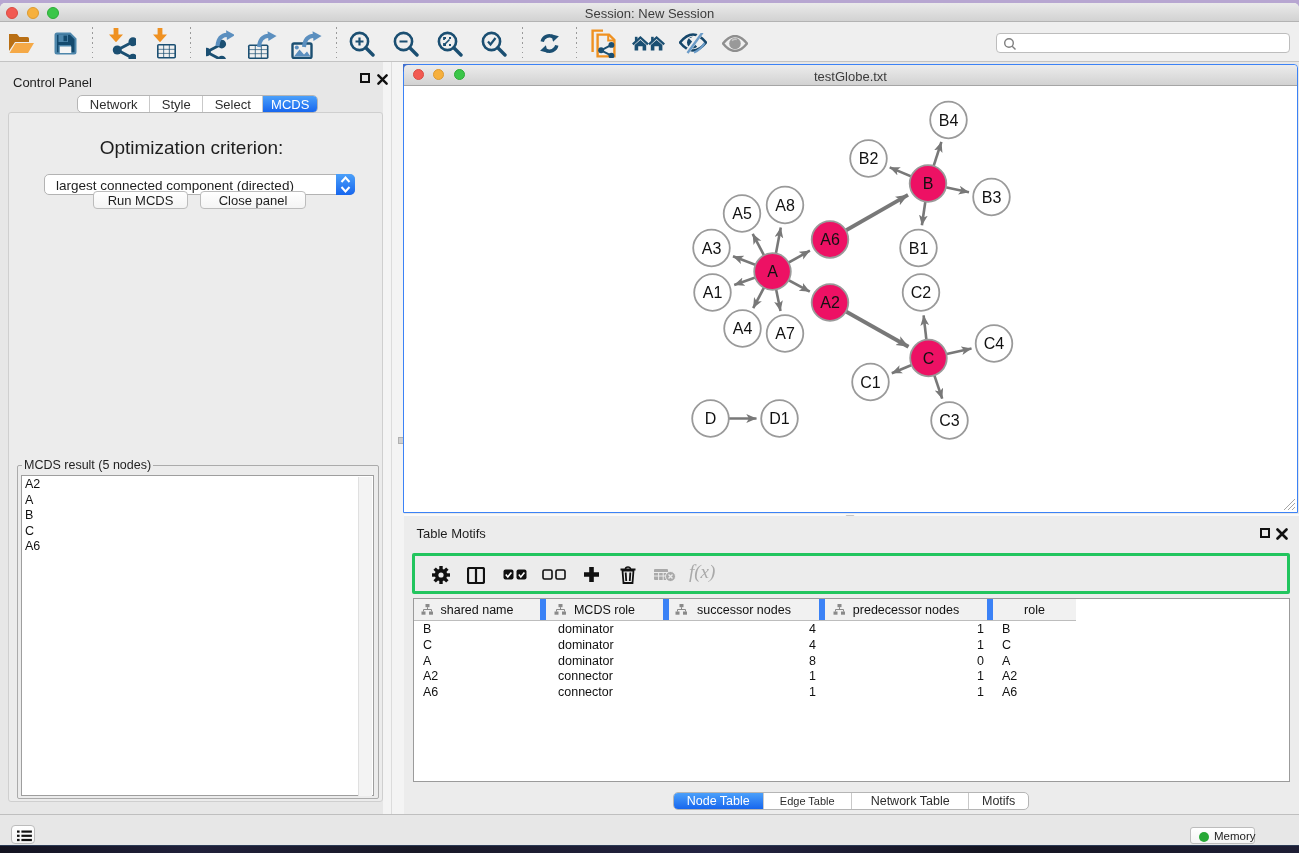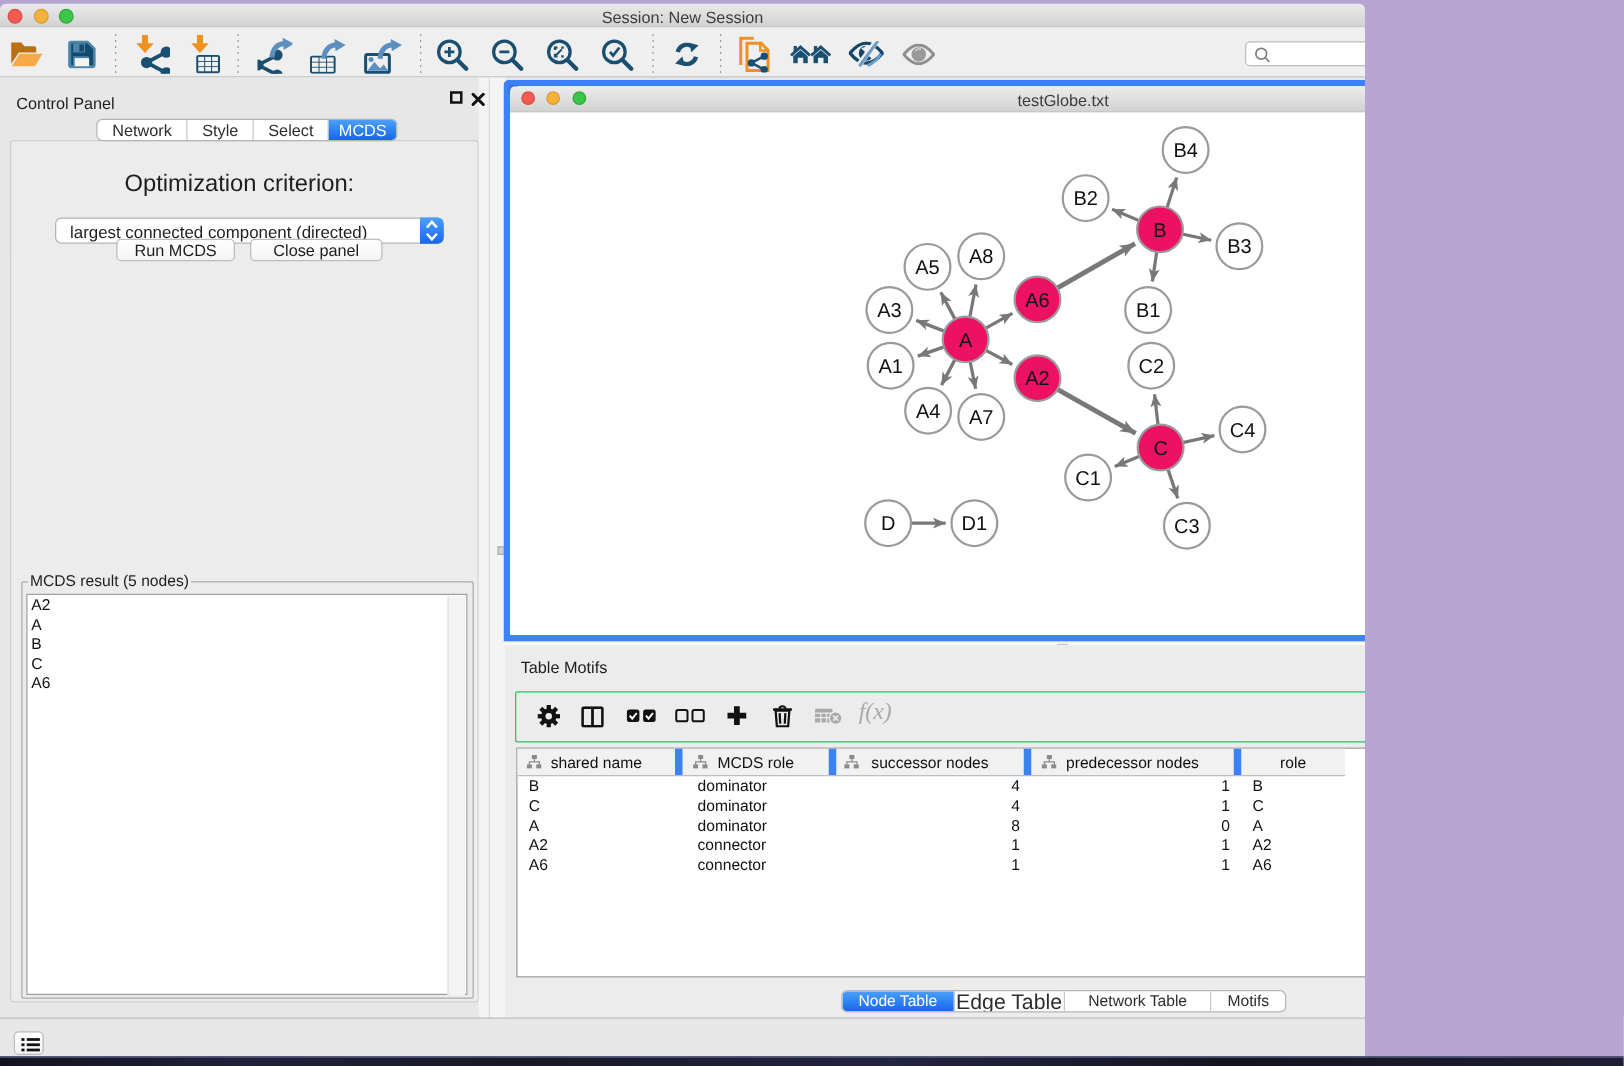--- a/index.html
+++ b/index.html
@@ -1,42 +1,42 @@
 <!DOCTYPE html>
 <html><head><meta charset="utf-8"><title>s</title><style>
 * { margin:0; padding:0; box-sizing:border-box; }
 html,body { width:1299px; height:853px; overflow:hidden; }
 body { font-family:"Liberation Sans",sans-serif; background:#b7a6d1; position:relative; font-size:13px; color:#222; }
 .abs { position:absolute; }
-#app { left:0; top:3px; width:1092px; height:842px; background:#e7e7e7; border-radius:5px 5px 0 0; overflow:hidden; }
+#app { left:0; top:3px; width:1299px; height:842px; background:#e7e7e7; border-radius:5px 5px 0 0; overflow:hidden; }
 #titlebar { left:0; top:0; width:100%; height:19px; background:linear-gradient(#eaeaea,#d2d2d2); border-bottom:1px solid #b3b3b3; border-radius:5px 5px 0 0; }
 .tl { position:absolute; width:12px; height:12px; border-radius:50%; top:3.5px; }
 #titlebar .t { position:absolute; width:100%; text-align:center; top:3px; font-size:13px; color:#3c3c3c; }
 #toolbar { left:0; top:19px; width:100%; height:40px; background:#efefef; border-bottom:1px solid #c3c3c3; }
 #searchbox { left:996px; top:11px; width:294px; height:20px; background:#fff; border:1px solid #bdbdbd; border-radius:4px; }
 #leftpanel { left:0; top:59px; width:383px; height:755px; background:#e7e7e7; }
 #splitter { left:383px; top:59px; width:21px; height:755px; background:#f4f4f4; }
 .hdr { font-size:13px; color:#1e1e1e; }
 #cp-inner { left:8px; top:50px; width:375px; height:690px; background:#ececec; border:1px solid #cfcfcf; border-radius:3px; }
 .seg { position:absolute; display:flex; border:1px solid #b5b5b5; border-radius:5px; background:#fff; overflow:hidden; height:18px; }
 .seg div { border-right:1px solid #c9c9c9; text-align:center; line-height:17px; font-size:13px; color:#2d2d2d; }
 .seg div:last-child { border-right:none; }
 .seg .on { background:linear-gradient(#4ba0fa,#1766ee); color:#fff; }
 .btn { position:absolute; background:linear-gradient(#ffffff,#f4f4f4); border:1px solid #bcbcbc; border-radius:4px; font-size:13px; color:#1e1e1e; text-align:center; }
 #dropdown { left:44px; top:112px; width:311px; height:21px; background:#fff; border:1px solid #b3b3b3; border-radius:5px; }
 #dd-step { position:absolute; right:-1px; top:-1px; width:19px; height:21px; background:linear-gradient(#4ba0fa,#1766ee); border-radius:0 5px 5px 0; }
 fieldset { position:absolute; left:17px; top:396px; width:362px; height:341px; border:1px solid #ababab; border-radius:2px; }
 fieldset legend { font-size:12.5px; margin-left:4px; padding:0 2px; color:#1e1e1e; }
 #listbox { position:absolute; left:3px; top:3px; width:353px; height:321px; background:#fff; border:1px solid #9e9e9e; font-size:12.5px; line-height:15.5px; padding:1px 0 0 3px; color:#111; }
 #listbox .sb { position:absolute; right:1px; top:1px; width:14px; height:319px; background:#f3f3f3; border-left:1px solid #e0e0e0; }
-#netwin { left:403px; top:61px; width:895px; height:449px; border:5px solid #3b82f6; background:#fff; border-radius:4px 4px 0 0; }
+#netwin { left:403px; top:61px; width:895px; height:449px; border:1px solid #3b82f6; background:#fff; border-radius:4px 4px 0 0; }
 #nw-title { position:absolute; left:0; top:0; width:100%; height:21px; background:linear-gradient(#ececec,#d2d2d2); border-bottom:1px solid #a5a5a5; border-radius:4px 4px 0 0; }
 #nw-title .t { position:absolute; width:100%; text-align:center; top:4px; font-size:13px; color:#3c3c3c; }
 #tablepanel { left:404px; top:513px; width:895px; height:301px; background:#ececec; }
-#tp-toolbar { position:absolute; left:8px; top:36.5px; width:878px; height:41px; background:#ececec; border:1px solid #22c55e; border-radius:2px; }
+#tp-toolbar { position:absolute; left:8px; top:36.5px; width:878px; height:41px; background:#ececec; border:3px solid #22c55e; border-radius:2px; }
 #tp-table { position:absolute; left:9px; top:82px; width:877px; height:184px; background:#fff; border:1px solid #9b9b9b; }
 #tp-head { position:absolute; left:0; top:0; height:22px; background:#f1f1f1; border-bottom:1px solid #bdbdbd; }
 .th { position:absolute; top:0; height:21px; border-right:6px solid #3b82f6; font-size:12.5px; text-align:center; line-height:22px; color:#111; }
 .td { position:absolute; font-size:12.5px; color:#111; height:15.8px; line-height:15.8px; }
 #statusbar { left:0; top:811px; width:1299px; height:31px; background:#e7e7e7; border-top:1px solid #bfbfbf; }
 #darkstrip { left:0; top:845px; width:1299px; height:8px; border-top:1px solid #2b3a55; background:linear-gradient(90deg,#131320,#20203a 15%,#181826 32%,#232342 55%,#141420 76%,#1e1e35); }
 .float-icon { position:absolute; width:10px; height:10px; border:2px solid #111; z-index:6; }
 </style></head><body>
 
 <div class="abs" id="app">
@@ -444,21 +444,21 @@
 <div class="td" style="left:500px;top:70.4px;width:70px;text-align:right">1</div>
 <div class="td" style="left:588px;top:70.4px">A2</div>
 <div class="td" style="left:9px;top:86.2px">A6</div>
 <div class="td" style="left:144px;top:86.2px">connector</div>
 <div class="td" style="left:330px;top:86.2px;width:72px;text-align:right">1</div>
 <div class="td" style="left:500px;top:86.2px;width:70px;text-align:right">1</div>
 <div class="td" style="left:588px;top:86.2px">A6</div>
     </div>
     <div class="seg" style="left:269px;top:275.5px;width:356px">
       <div class="on" style="width:90px;font-size:12.5px">Node Table</div>
-        <div style="width:89px;font-size:17px">Edge Table</div>
+        <div style="width:89px;font-size:11px">Edge Table</div>
         <div style="width:118px;font-size:12.5px">Network Table</div>
         <div style="width:59px;font-size:12.5px">Motifs</div>
     </div>
   </div>
 
   <div class="abs" id="statusbar">
     <div class="btn" style="left:11px;top:10px;width:24px;height:19px">
       <svg style="position:absolute;left:4.5px;top:4px" width="15" height="12" viewBox="0 0 15 12">
           <g fill="#111">
             <rect x="0" y="0.5" width="2.6" height="2.2"></rect>

